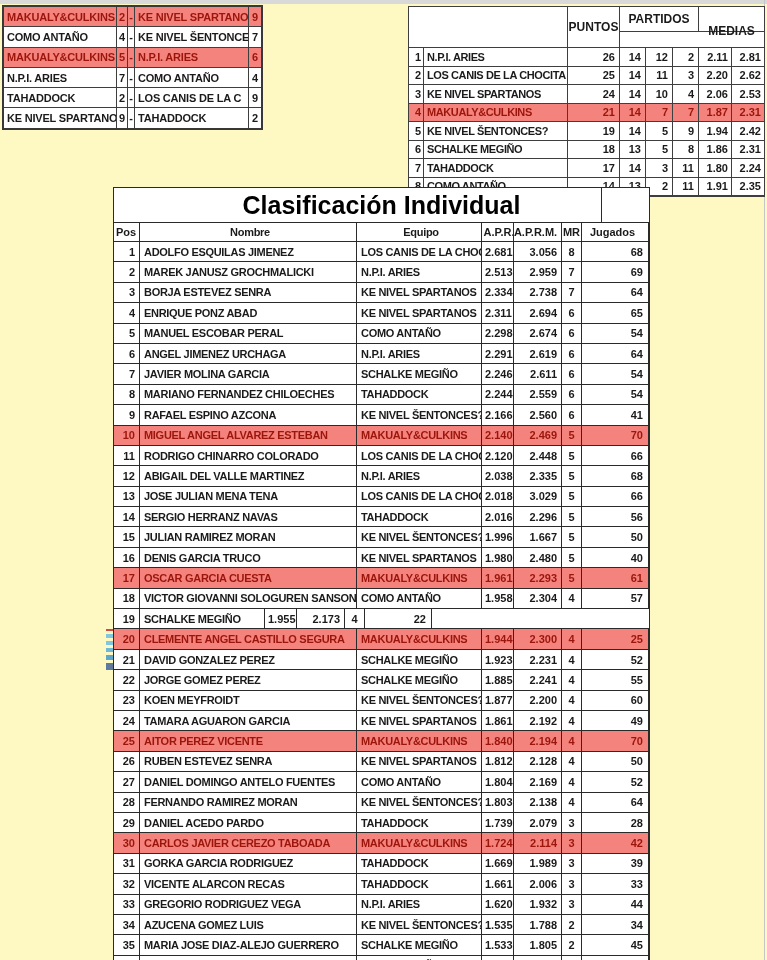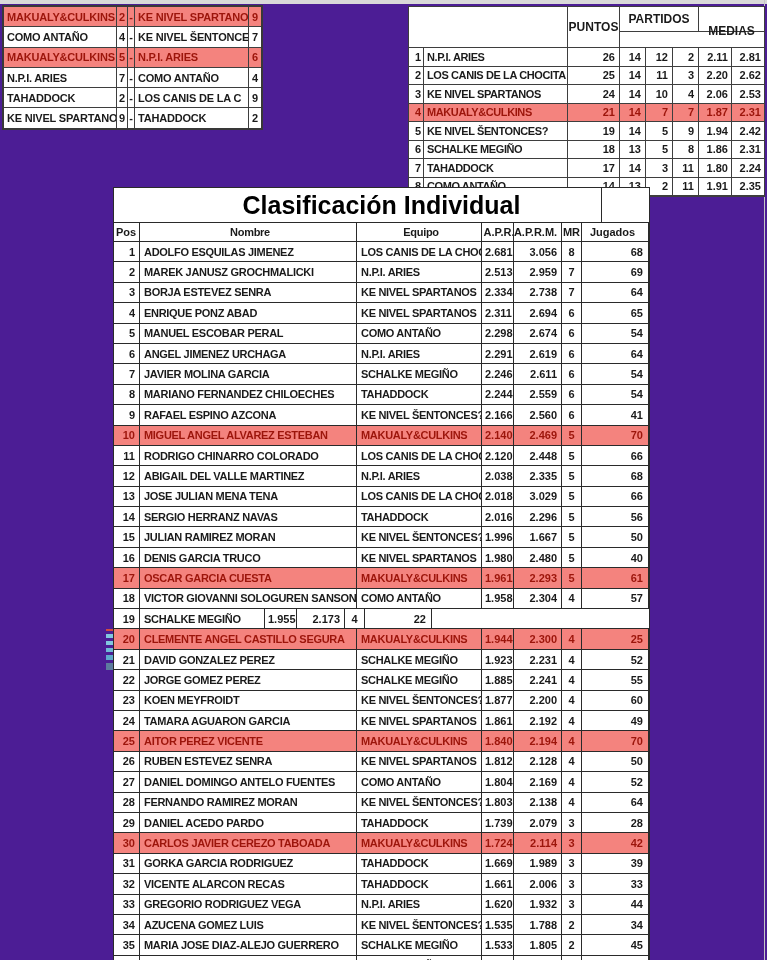--- a/index.html
+++ b/index.html
@@ -1,17 +1,17 @@
 <!DOCTYPE html>
 <html><head>
 <meta charset="utf-8">
 <style>
   html,body{margin:0;padding:0;background:#ffffff;}
   #canvas{
-    position:relative;width:767px;height:960px;background:#4c1d95;overflow:hidden;
+    position:relative;width:767px;height:960px;background:#fef9c3;overflow:hidden;
     font-family:"Liberation Sans","DejaVu Sans",sans-serif;font-weight:bold;color:#1a1a1a;
   }
   
   .trow{display:flex;border-bottom:1px solid #3e3e3e;}
   .trow:last-child{border-bottom:none;}
   .cell{display:flex;align-items:center;border-right:1px solid #3e3e3e;box-sizing:border-box;
         white-space:nowrap;overflow:hidden;}
   .cell:last-child{border-right:none;}
   .hl{background:#F4837E;color:#9C150B;}
   

